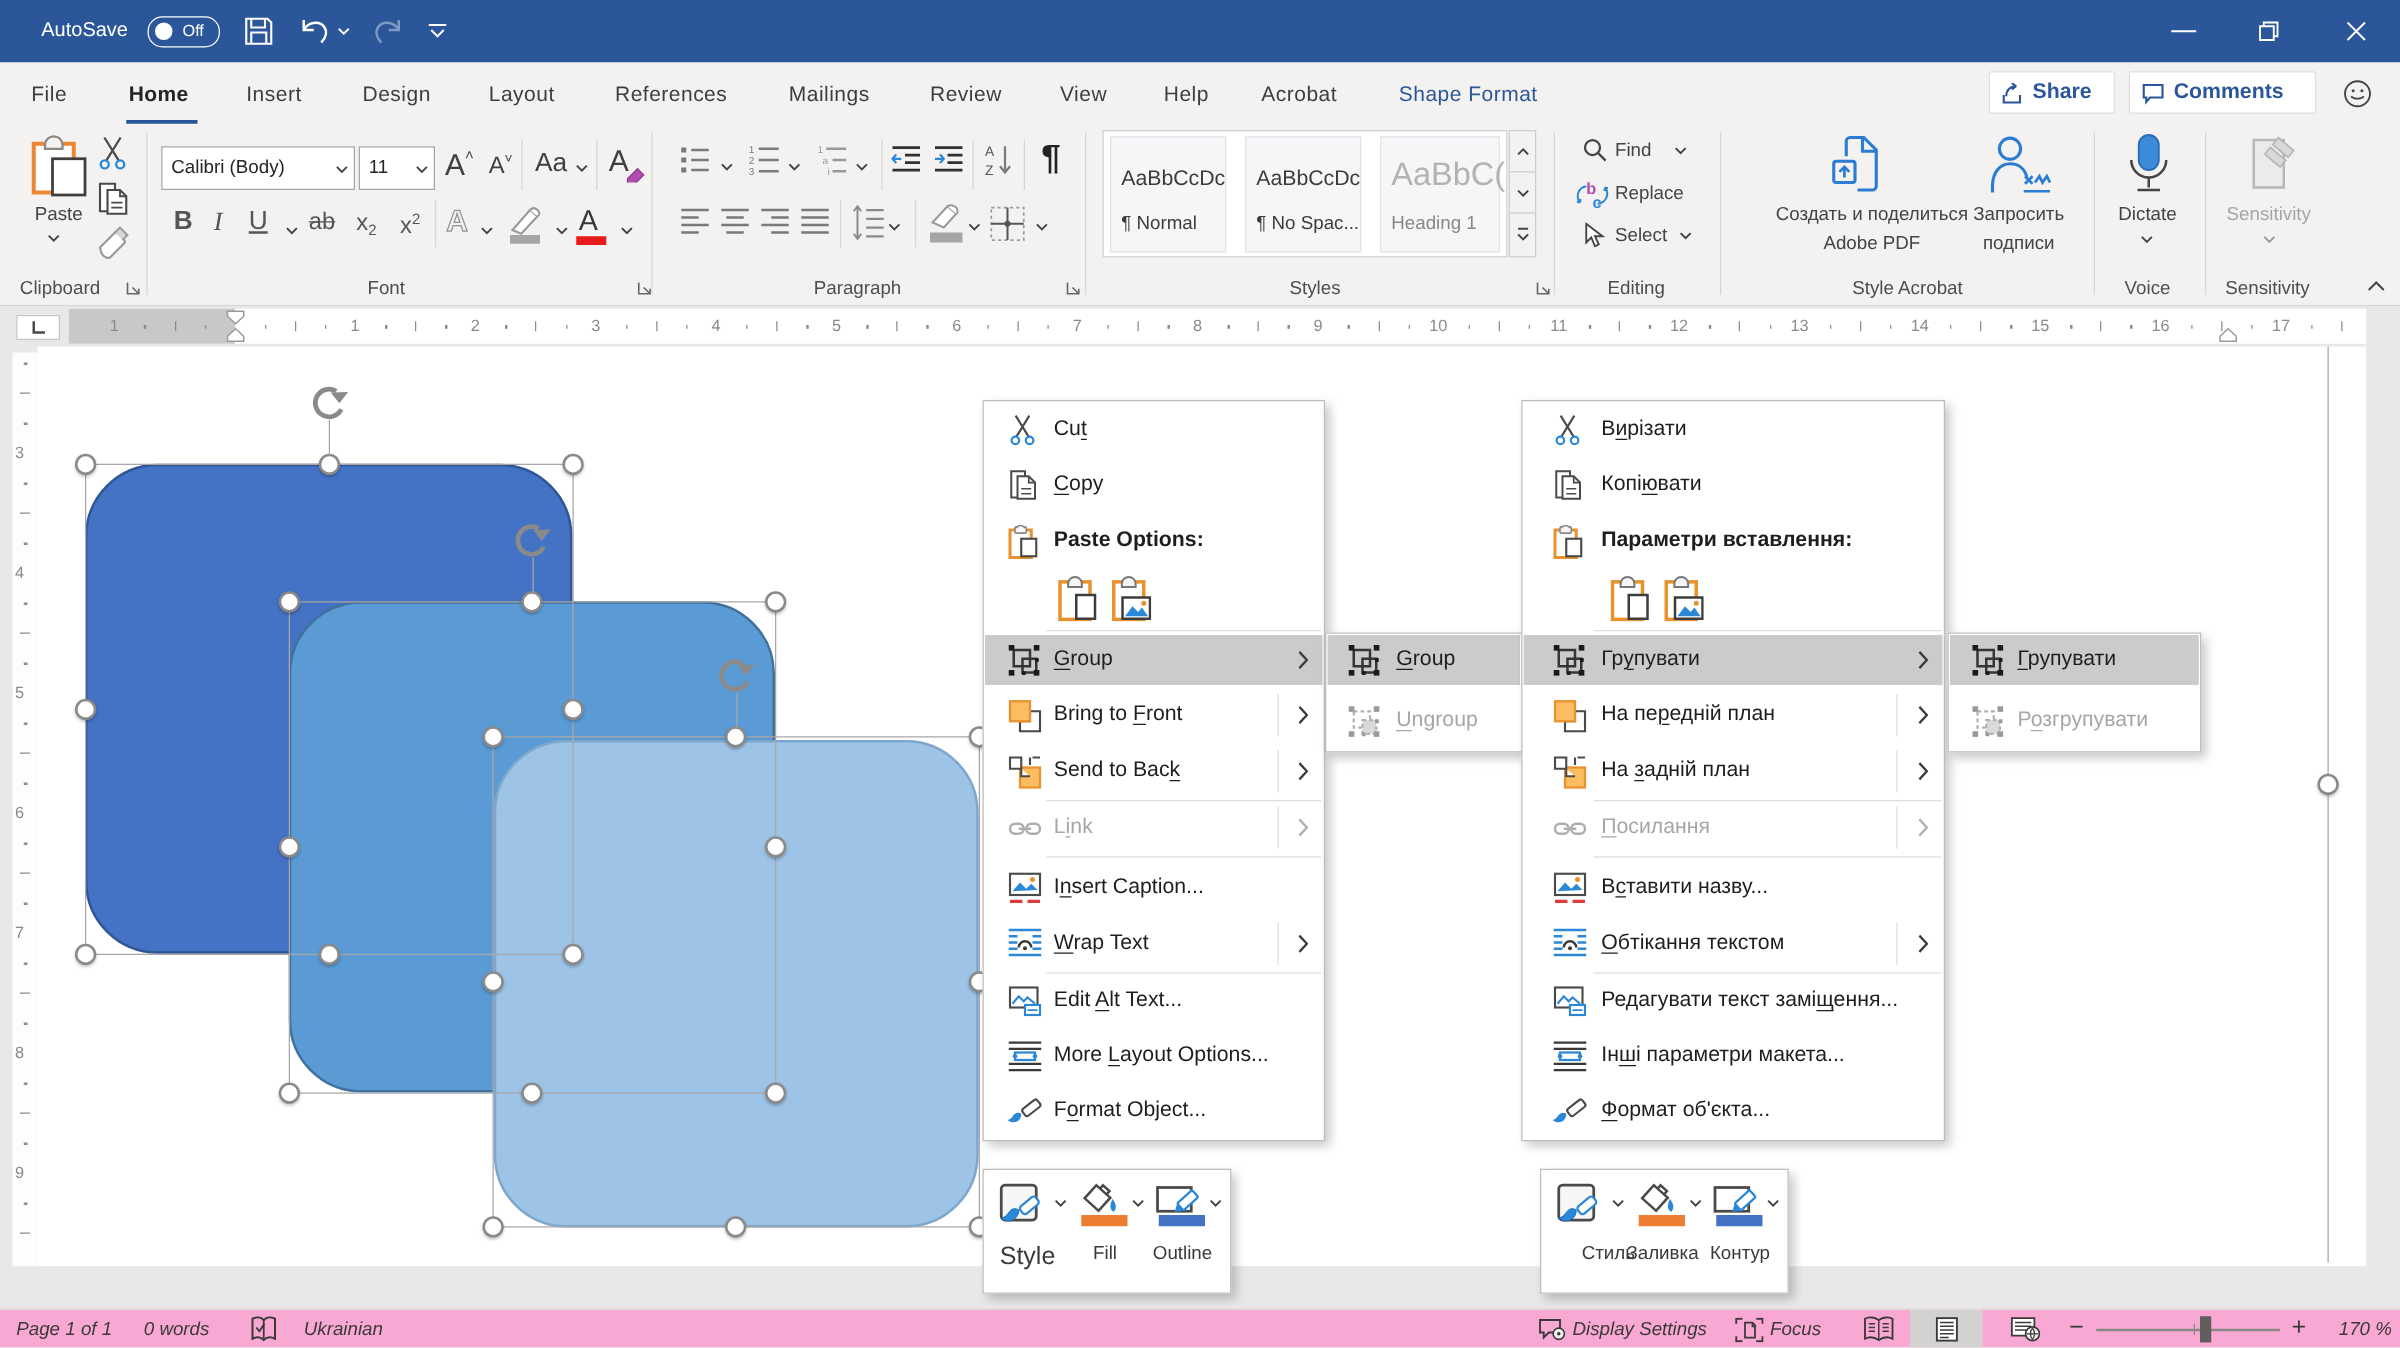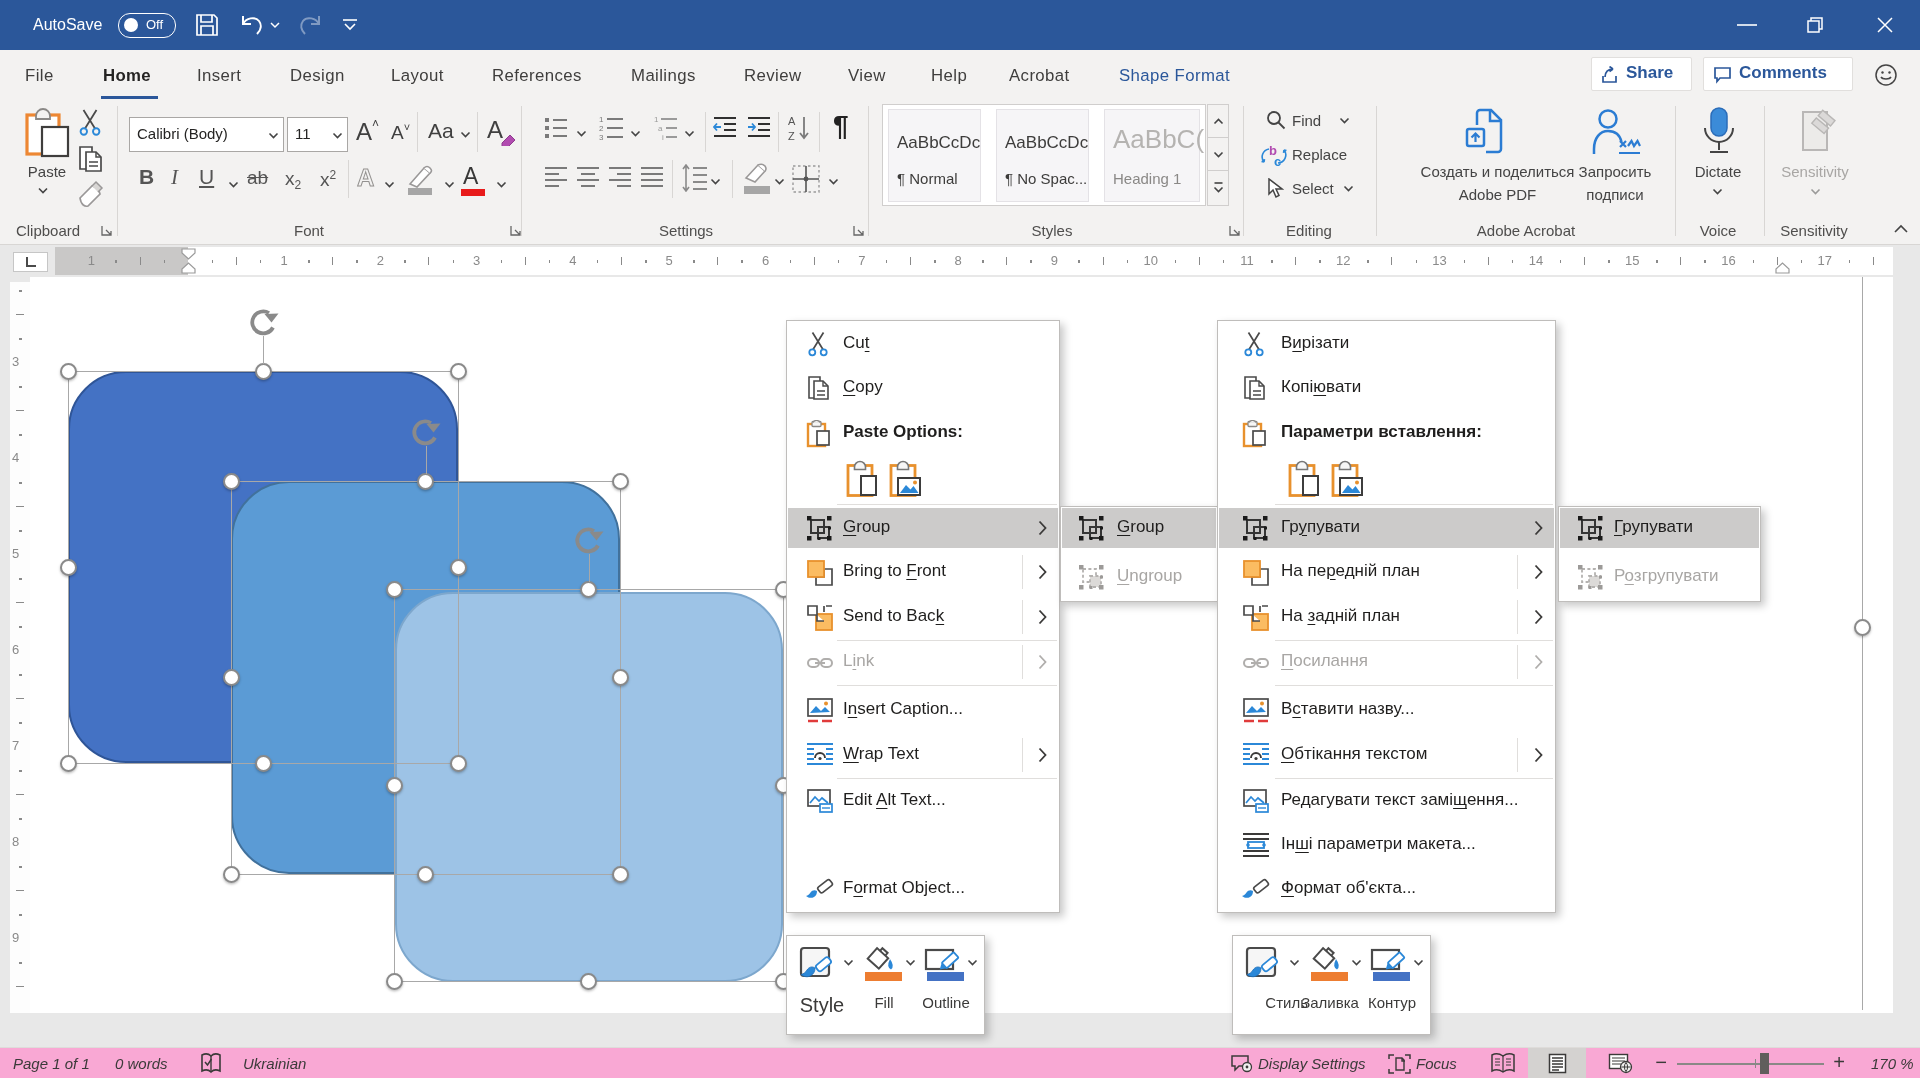--- a/index.html
+++ b/index.html
@@ -259,21 +259,21 @@
       <path class="chev" d="M1.5 1.5 l4 4 4-4"></path>
     </svg>
   <svg class="abs" style="left:791px;top:64px;" width="30" height="30" viewBox="0 0 30 30">
     <rect x="2" y="2" width="26" height="26" fill="none" stroke="#9a9a9a" stroke-width="1.4" stroke-dasharray="2.5 2.5"></rect>
     <path d="M2 15 h26 M15 2 v26" stroke="#555" stroke-width="1.6"></path>
     <circle cx="15" cy="15" r="2.4" fill="#555"></circle>
   </svg>
   <svg class="abs" style="left:828px;top:78px;" width="11" height="8" viewBox="0 0 11 8">
       <path class="chev" d="M1.5 1.5 l4 4 4-4"></path>
     </svg>
-  <div class="glabel" style="left:686px;">Settings</div>
+  <div class="glabel" style="left:686px;">Paragraph</div>
   <svg class="launch" style="left:852px;top:124px;" viewBox="0 0 13 13">
       <path d="M2 2 v9 h9 M6 6 l5 5 M11 7 v4 h-4" fill="none" stroke="#666" stroke-width="1.3"></path>
     </svg>
   <div class="abs" style="left:882px;top:4px;width:324px;height:102px;background:#fff;border:1px solid #d0cecd;box-sizing:border-box;">
     <div class="abs" style="left:5px;top:4px;width:93px;height:93px;background:#f6f5f7;border:1px solid #e4e2e6;box-sizing:border-box;">
       <div class="abs" style="left:8px;top:23px;font-size:17px;color:#3d3c3b;">AaBbCcDc</div>
       <div class="abs" style="left:8px;top:60px;font-size:15px;color:#3d3c3b;">¶ Normal</div>
     </div>
     <div class="abs" style="left:113px;top:4px;width:93px;height:93px;background:#f6f5f7;border:1px solid #e4e2e6;box-sizing:border-box;">
       <div class="abs" style="left:8px;top:23px;font-size:17px;color:#3d3c3b;">AaBbCcDc</div>
@@ -337,21 +337,21 @@
   <div class="abs t15" style="left:1390px;top:86px;width:215px;text-align:center;">Adobe PDF</div>
   <svg class="abs" style="left:1592px;top:8px;" width="52" height="48" viewBox="0 0 52 48">
     <circle cx="16" cy="11" r="8.5" fill="none" stroke="#2b7cd3" stroke-width="2.5"></circle>
     <path d="M2 46 v-5 c0-11 6-18 14-18 7 0 12 4 13.5 11" fill="none" stroke="#2b7cd3" stroke-width="2.5"></path>
     <path d="M28 33 l6 6 M34 33 l-6 6" stroke="#2b7cd3" stroke-width="2.2"></path>
     <path d="M36 38 l3.5-5 2.5 5 3.5-5 2.5 5" fill="none" stroke="#2b7cd3" stroke-width="2.2"></path>
     <path d="M27 45 h21" stroke="#2b7cd3" stroke-width="2"></path>
   </svg>
   <div class="abs t15" style="left:1540px;top:63px;width:150px;text-align:center;">Запросить</div>
   <div class="abs t15" style="left:1540px;top:86px;width:150px;text-align:center;">подписи</div>
-  <div class="glabel" style="left:1526px;">Adobe Acrobat</div>
+  <div class="glabel" style="left:1526px;">Style Acrobat</div>
   <svg class="abs" style="left:1700px;top:6px;" width="38" height="50" viewBox="0 0 38 50">
     <rect x="11" y="2" width="16" height="28" rx="8" fill="#3b8bd8" stroke="#2b6cb8" stroke-width="1.5"></rect>
     <path d="M5 22 a14 14 0 0 0 28 0" fill="none" stroke="#444" stroke-width="2"></path>
     <path d="M19 36 v8 M10 46 h18" stroke="#444" stroke-width="2"></path>
   </svg>
   <div class="abs t15" style="left:1668px;top:63px;width:100px;text-align:center;">Dictate</div>
   <svg class="abs" style="left:1712px;top:88px;" width="11" height="8" viewBox="0 0 11 8">
       <path class="chev" d="M1.5 1.5 l4 4 4-4"></path>
     </svg>
   <div class="glabel" style="left:1718px;">Voice</div>
@@ -693,20 +693,33 @@
       <div class="abs" style="left:18px;top:7px;">
         <svg width="28" height="26" viewBox="0 0 28 26">
           <rect x="2" y="2" width="22" height="16" fill="#fff" stroke="#4a4a4a" stroke-width="1.7"></rect>
           <path d="M4 15 l5-6 4 4 3-3 6 5" fill="none" stroke="#2b88d8" stroke-width="1.7"></path>
           <rect x="14" y="16" width="12" height="8" fill="#fff" stroke="#2b88d8" stroke-width="1.7"></rect>
           <path d="M16 20 h8" stroke="#2b88d8" stroke-width="1.4"></path>
         </svg>
       </div>
       <div class="txt abs" style="left:55px;top:9px;">Edit <u>A</u>lt Text...</div>
     </div>
+    <div class="mi" style="top:504px;width:270px;">
+      <div class="abs" style="left:18px;top:7px;">
+        <svg width="28" height="26" viewBox="0 0 28 26">
+          <g stroke="#3b3a39" stroke-width="1.8">
+            <path d="M1 2 h26 M1 7 h26 M1 24 h26 M1 19 h26"></path>
+          </g>
+          <rect x="6" y="10" width="16" height="6" fill="#fff" stroke="#2b88d8" stroke-width="1.8"></rect>
+          <circle cx="6" cy="13" r="1.8" fill="#2b88d8"></circle>
+          <circle cx="22" cy="13" r="1.8" fill="#2b88d8"></circle>
+        </svg>
+      </div>
+      <div class="txt abs" style="left:55px;top:9px;">More <u>L</u>ayout Options...</div>
+    </div>
     <div class="mi" style="top:548px;width:270px;">
       <div class="abs" style="left:18px;top:7px;">
         <svg width="28" height="26" viewBox="0 0 28 26">
           <g transform="rotate(-38 16 12)">
             <rect x="12" y="9" width="15" height="7" rx="2" fill="#fff" stroke="#4a4a4a" stroke-width="1.7"></rect>
           </g>
           <path d="M11 15 c-2.5-1.5 -5-0.5 -6.5 1.5 -1.2 1.8 -2.5 3 -4.5 3.5 2.5 2 5.5 2.5 8 1 2-1.2 3-3 3-6 z" fill="#2b88d8"></path>
         </svg>
       </div>
       <div class="txt abs" style="left:55px;top:9px;">F<u>o</u>rmat Object...</div>

